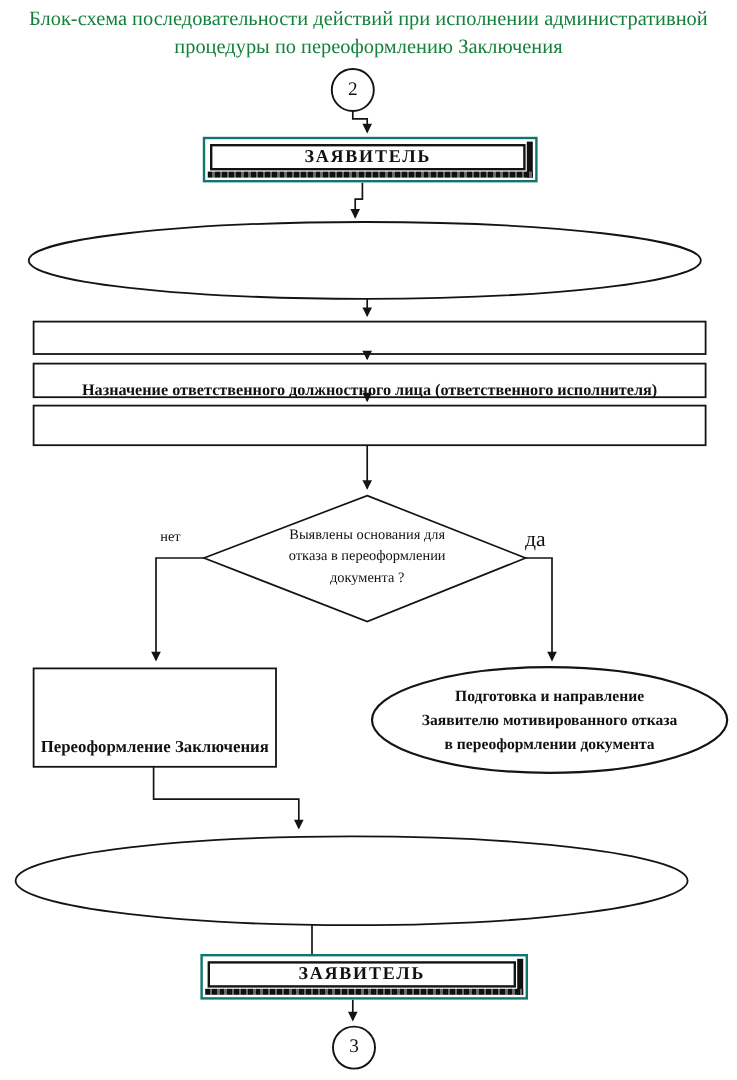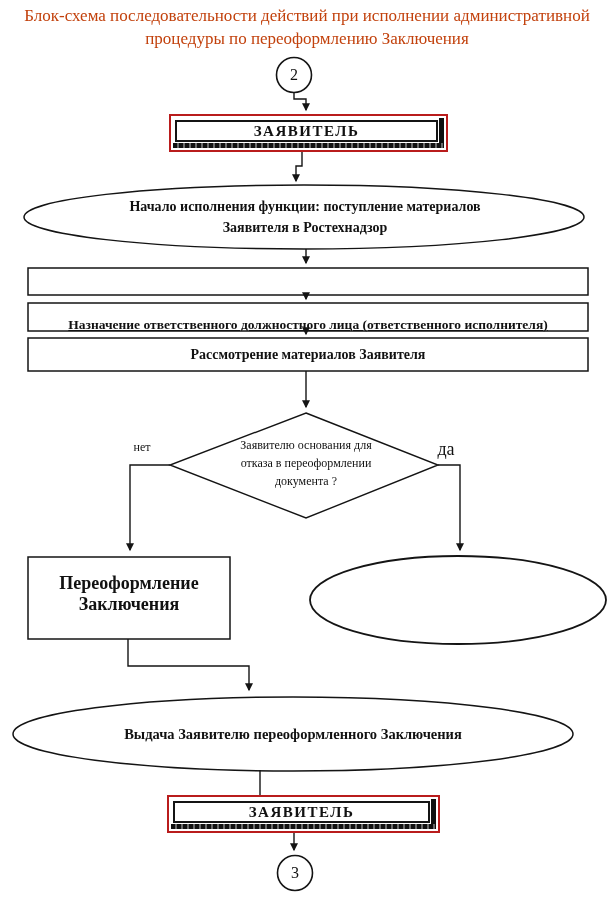--- a/index.html
+++ b/index.html
@@ -8,25 +8,25 @@
     font-family:"Liberation Serif", serif; color:#111; overflow:hidden;
   }
   svg.layer { position:absolute; left:0; top:0; width:614px; height:900px; }
   .txt {
     position:absolute; display:flex; align-items:center; justify-content:center;
     text-align:center; white-space:pre-line; color:#111;
   }
   .b { font-weight:bold; }
   .title {
     position:absolute; left:0; top:5px; width:614px; text-align:center;
-    font-size:17px; line-height:1.35; white-space:pre-line; color:#c2410c;
+    font-size:17px; line-height:1.35; white-space:pre-line; color:#15803d;
   }
   
   .frame {
-    position:absolute; box-sizing:border-box; border:2px solid #b91c1c; background:#fff;
+    position:absolute; box-sizing:border-box; border:2px solid #0f766e; background:#fff;
   }
   .frame .band-bottom {
     position:absolute; left:2px; right:2px; bottom:2px; height:5px;
     background:repeating-linear-gradient(90deg,#101010 0 4px,#6a6a6a 4px 6px);
   }
   .frame .band-right {
     position:absolute; top:2px; bottom:2px; right:2px; width:5px; background:#101010;
   }
   .frame .inner {
     position:absolute; left:4px; top:4px; right:8px; bottom:8px;
@@ -81,36 +81,35 @@
   </div>
 
   <div class="frame" style="left:167px; top:795px; width:273px; height:38px;">
     <span class="band-right"></span>
     <span class="band-bottom"></span>
     <div class="inner">ЗАЯВИТЕЛЬ</div>
   </div>
 
   <div class="txt" style="left:277px; top:58px; width:34px; height:34px; font-size:16px;">2</div>
 
-  <div class="txt b" style="left:65px; top:189px; width:480px; height:56px; font-size:14px; line-height:1.5;">Начало исполнения функции: поступление материалов
-Заявителя в Ростехнадзор</div>
 
 
-  <div class="txt b" style="left:28px; top:303px; width:560px; height:44px; font-size:13.5px;text-decoration:underline;">Назначение ответственного должностного лица (ответственного исполнителя)</div>
+  <div class="txt b" style="left:28px; top:303px; width:560px; height:44px; font-size:13.5px;">Назначение ответственного должностного лица (ответственного исполнителя)</div>
 
-  <div class="txt b" style="left:28px; top:338px; width:560px; height:33px; font-size:14px;">Рассмотрение материалов Заявителя</div>
 
-  <div class="txt" style="left:196px; top:427px; width:220px; height:72px; font-size:12px; line-height:1.5;">Заявителю основания для
+  <div class="txt" style="left:196px; top:427px; width:220px; height:72px; font-size:12px; line-height:1.5;">Выявлены основания для
 отказа в переоформлении
 документа ?</div>
 
   <div class="txt" style="left:118px; top:438px; width:48px; height:19px; font-size:12px;">нет</div>
 
   <div class="txt" style="left:424px; top:440px; width:44px; height:19px; font-size:18px;">да</div>
 
-  <div class="txt b" style="left:28px; top:553px; width:202px; height:82px; font-size:18px;">Переоформление Заключения</div>
+  <div class="txt b" style="left:28px; top:583px; width:202px; height:82px; font-size:14px;">Переоформление Заключения</div>
 
+  <div class="txt b" style="left:316px; top:566px; width:284px; height:68px; font-size:13px; line-height:1.55;">Подготовка и направление
+Заявителю мотивированного отказа
+в переоформлении документа</div>
 
-  <div class="txt b" style="left:33px; top:716px; width:520px; height:36px; font-size:14.5px;">Выдача Заявителю переоформленного Заключения</div>
 
   <div class="txt" style="left:278px; top:856px; width:34px; height:34px; font-size:16px;">3</div>
 
 </div>
 
 </body></html>

